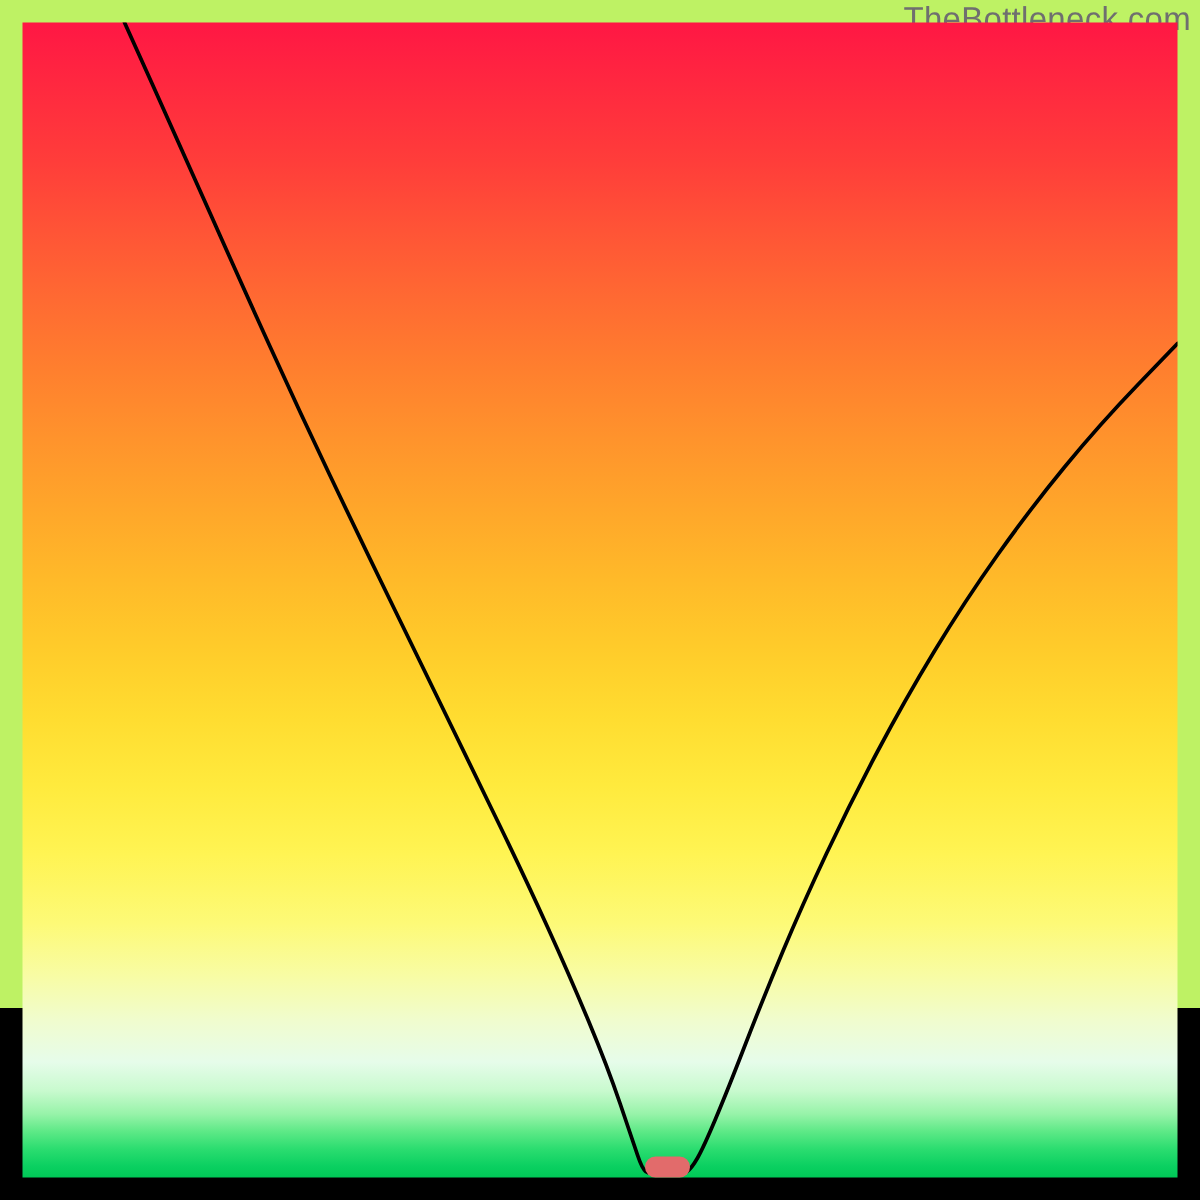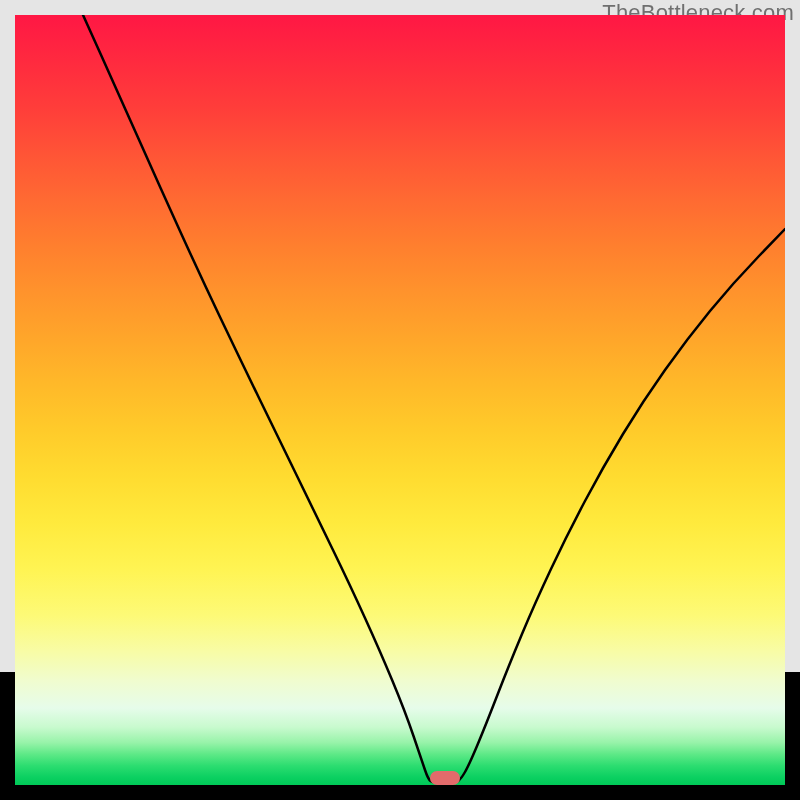--- a/index.html
+++ b/index.html
@@ -1,20 +1,20 @@
 <!DOCTYPE html>
 <html><head>
 <meta charset="utf-8">
 <style>
   * { margin: 0; padding: 0; box-sizing: border-box; }
   html, body { width: 800px; height: 800px; overflow: hidden; background: #000; }
   .frame {
     width: 800px;
     height: 672px;
-    background: #e5e5e5;
+    background: #bef264;
     position: relative;
   }
   .plot-area {
     position: absolute;
     left: 15px;
     top: 15px;
     width: 770px;
     height: 770px;
   }
   .gradient-bg {

